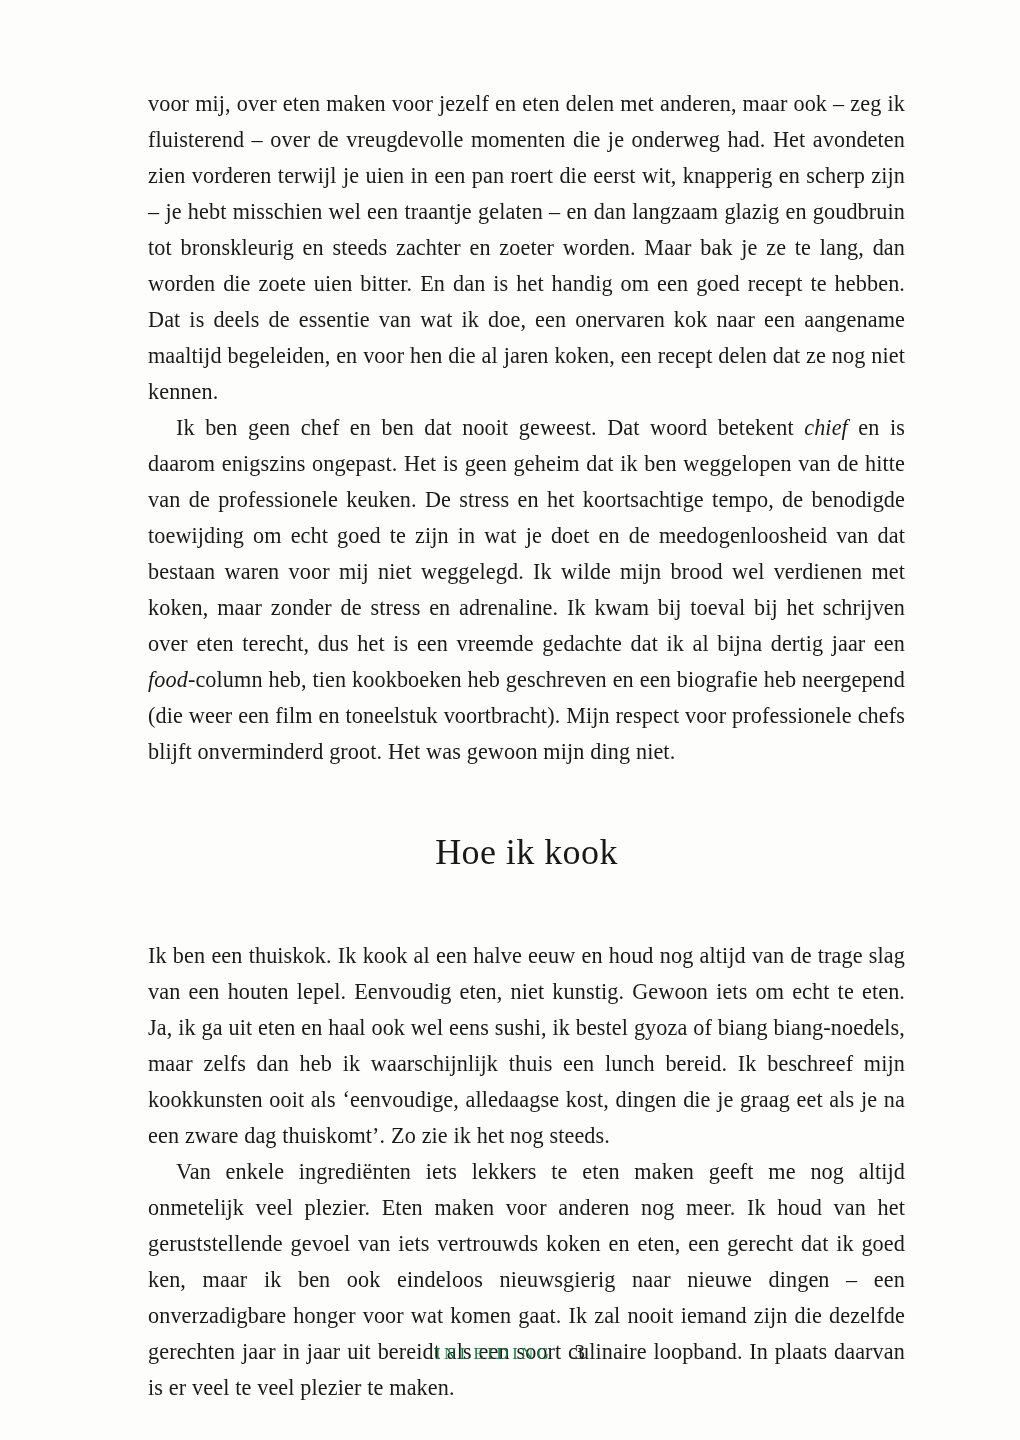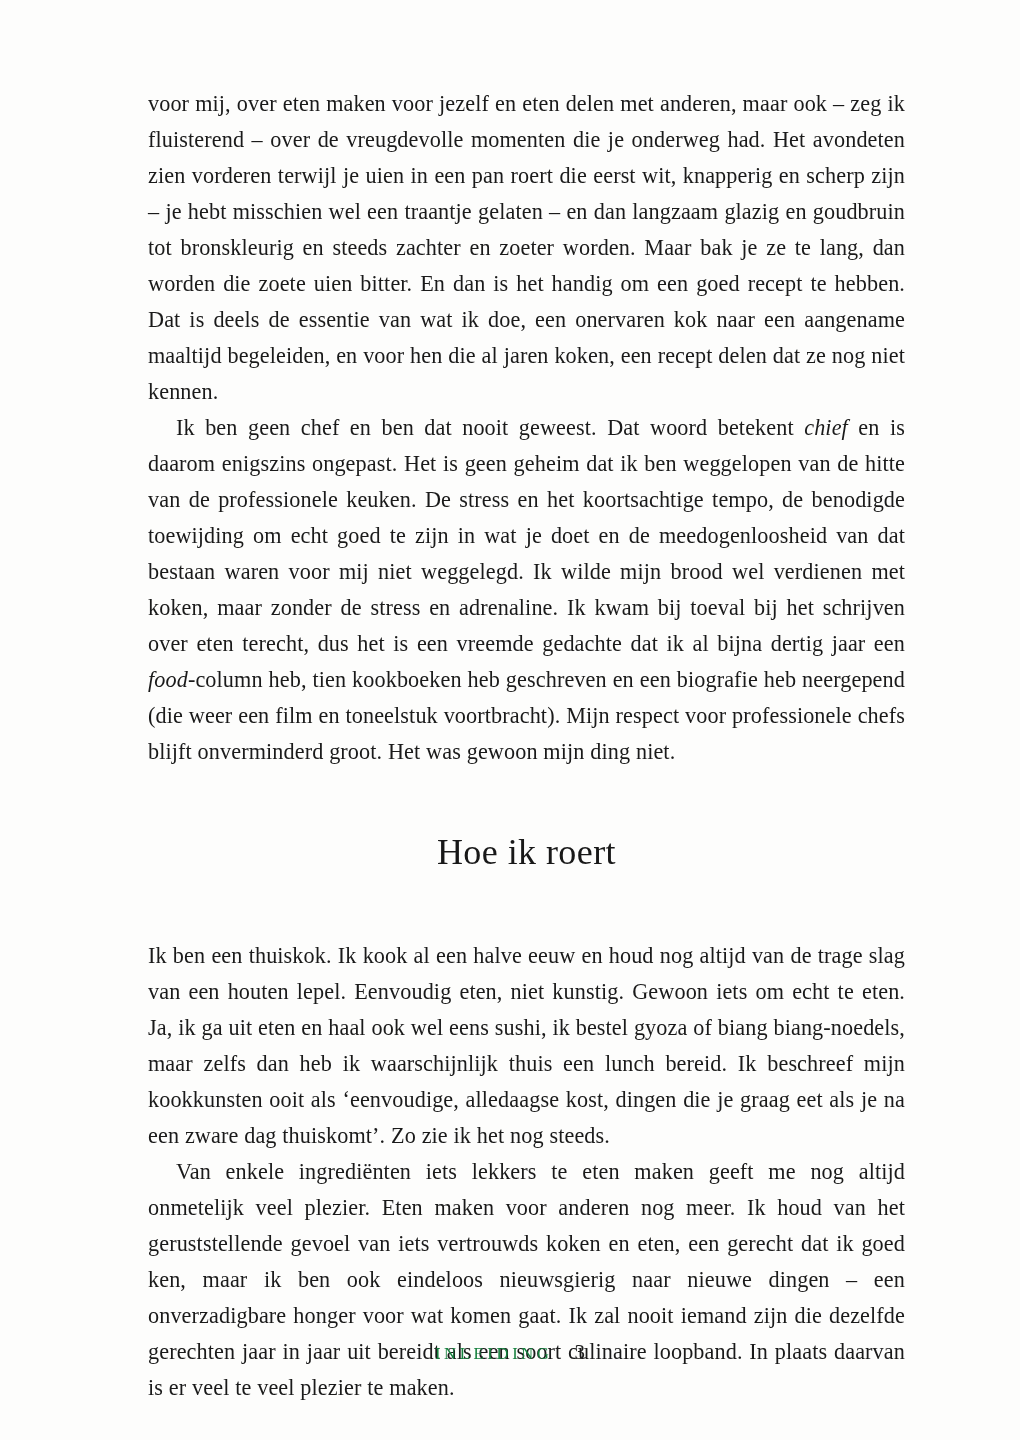--- a/index.html
+++ b/index.html
@@ -96,21 +96,21 @@
 <div class="page">
 
   <div class="text-block">
 
     <p class="body-par">voor mij, over eten maken voor jezelf en eten delen met anderen, maar ook – zeg ik fluisterend – over de vreugdevolle momenten die je onderweg had. Het avondeten zien vorderen terwijl je uien in een pan roert die eerst wit, knapperig en scherp zijn – je hebt misschien wel een traantje gelaten – en dan langzaam glazig en goudbruin tot bronskleurig en steeds zachter en zoeter worden. Maar bak je ze te lang, dan worden die zoete uien bitter. En dan is het handig om een goed recept te hebben. Dat is deels de essentie van wat ik doe, een onervaren kok naar een aangename maaltijd begeleiden, en voor hen die al jaren koken, een recept delen dat ze nog niet kennen.</p>
 
     <p class="body-par indent"><span>Ik ben geen chef en ben dat nooit geweest. Dat woord betekent </span><i>chief</i><span> en is daarom enigszins ongepast. Het is geen geheim dat ik ben weggelopen van de hitte van de professionele keuken. De stress en het koortsachtige tempo, de benodigde toewijding om echt goed te zijn in wat je doet en de meedogenloosheid van dat bestaan waren voor mij niet weggelegd. Ik wilde mijn brood wel verdienen met koken, maar zonder de stress en adrenaline. Ik kwam bij toeval bij het schrijven over eten terecht, dus het is een vreemde gedachte dat ik al bijna dertig jaar een </span><i>food</i><span>-column heb, tien kookboeken heb geschreven en een biografie heb neergepend (die weer een film en toneelstuk voortbracht). Mijn respect voor professionele chefs blijft onverminderd groot. Het was gewoon mijn ding niet.</span></p>
 
     <div class="gap-before-heading"></div>
 
-    <h2 class="section-heading">Hoe ik roert</h2>
+    <h2 class="section-heading">Hoe ik kook</h2>
 
     <div class="gap-after-heading"></div>
 
     <p class="body-par">Ik ben een thuiskok. Ik kook al een halve eeuw en houd nog altijd van de trage slag van een houten lepel. Eenvoudig eten, niet kunstig. Gewoon iets om echt te eten. Ja, ik ga uit eten en haal ook wel eens sushi, ik bestel gyoza of biang biang-noedels, maar zelfs dan heb ik waarschijnlijk thuis een lunch bereid. Ik beschreef mijn kookkunsten ooit als ‘eenvoudige, alledaagse kost, dingen die je graag eet als je na een zware dag thuiskomt’. Zo zie ik het nog steeds.</p>
 
     <p class="body-par indent">Van enkele ingrediënten iets lekkers te eten maken geeft me nog altijd onmetelijk veel plezier. Eten maken voor anderen nog meer. Ik houd van het geruststellende gevoel van iets vertrouwds koken en eten, een gerecht dat ik goed ken, maar ik ben ook eindeloos nieuwsgierig naar nieuwe dingen – een onverzadigbare honger voor wat komen gaat. Ik zal nooit iemand zijn die dezelfde gerechten jaar in jaar uit bereidt als een soort culinaire loopband. In plaats daarvan is er veel te veel plezier te maken.</p>
 
   </div>
 
   <div class="folio">

